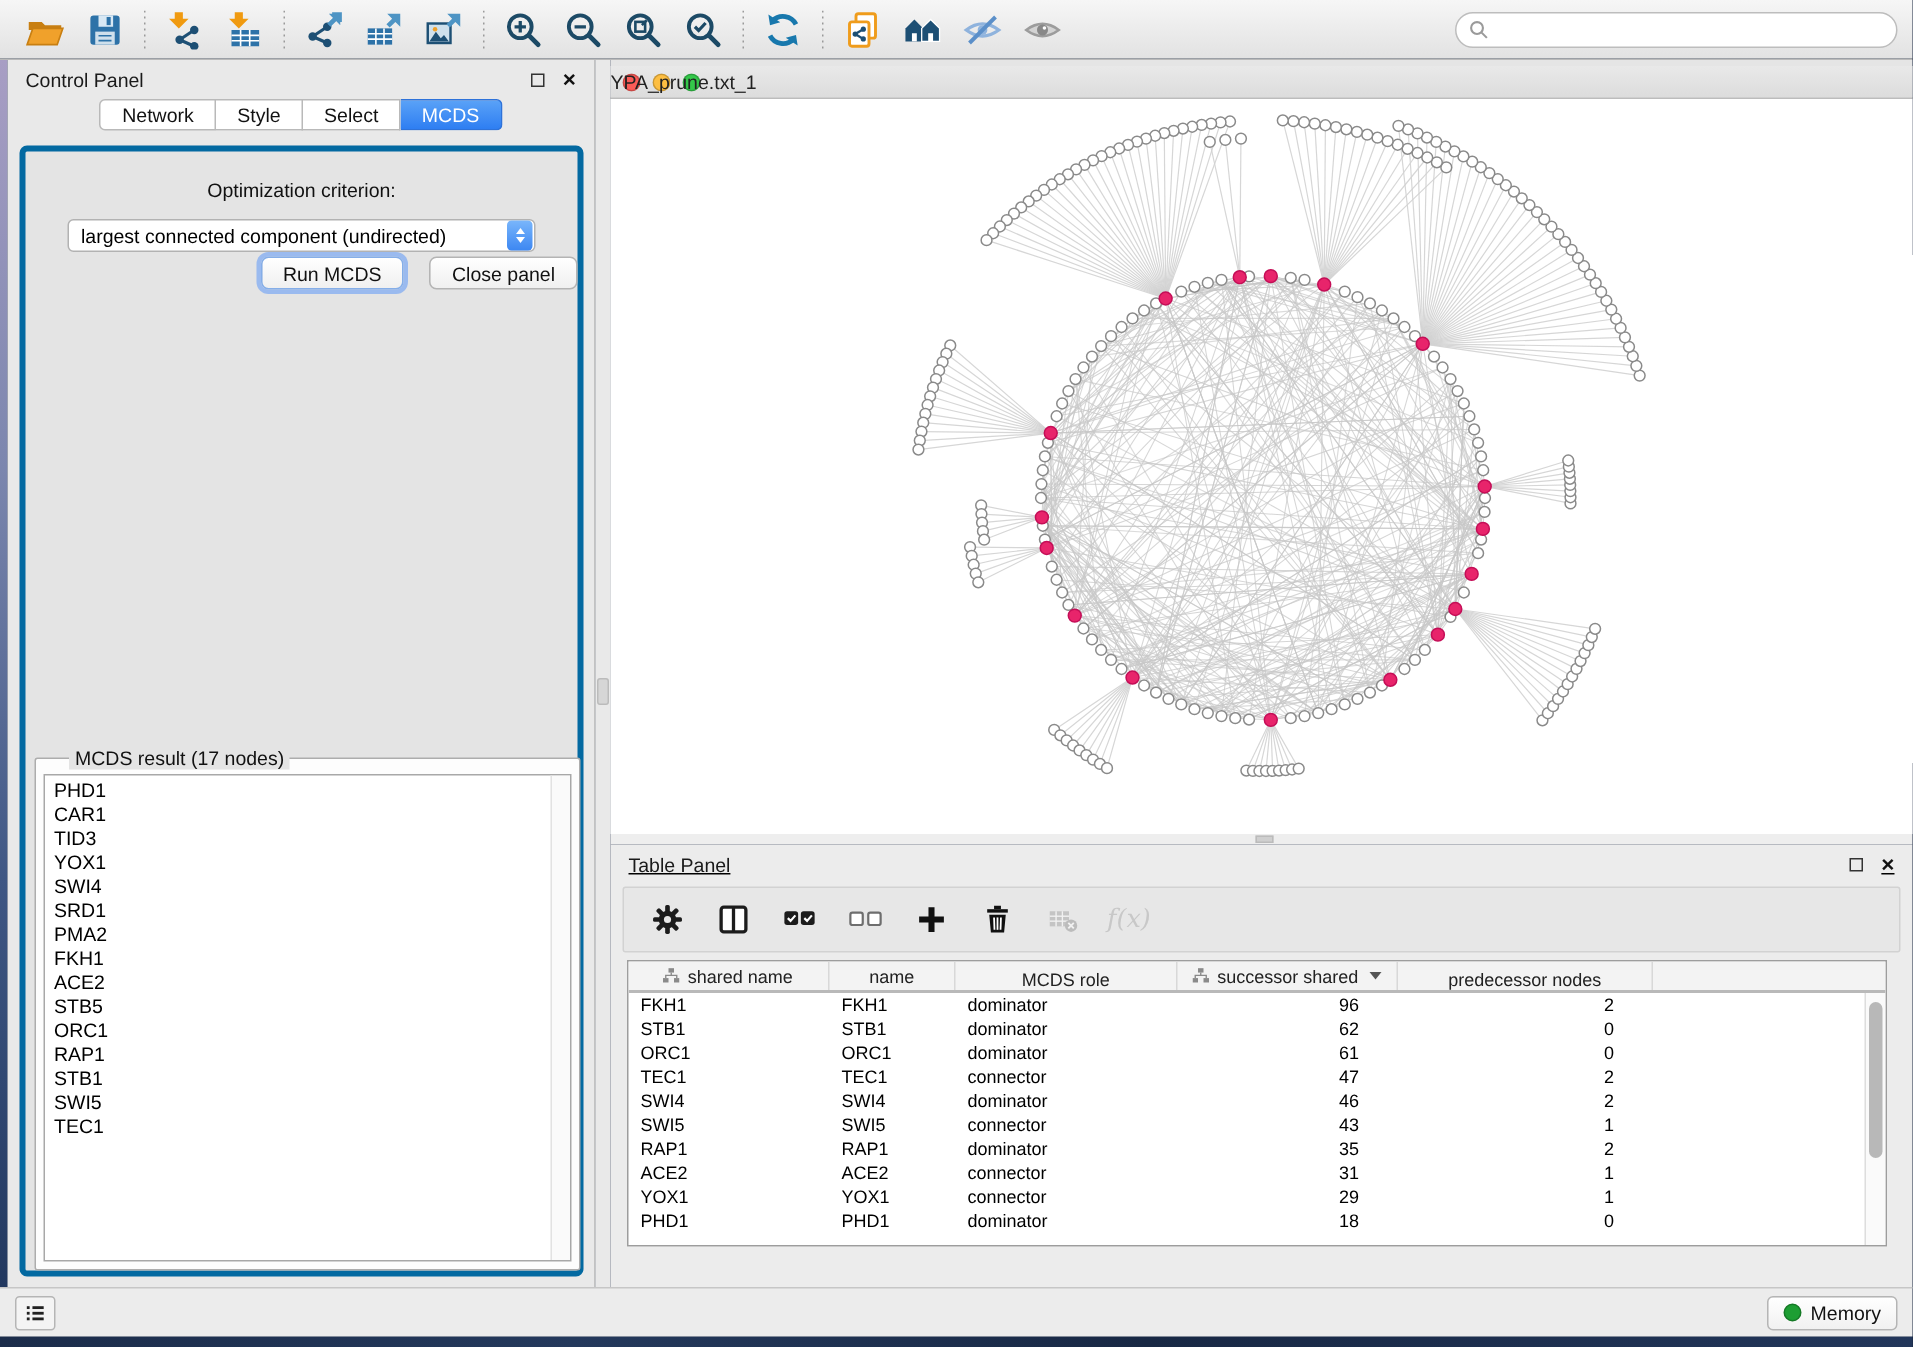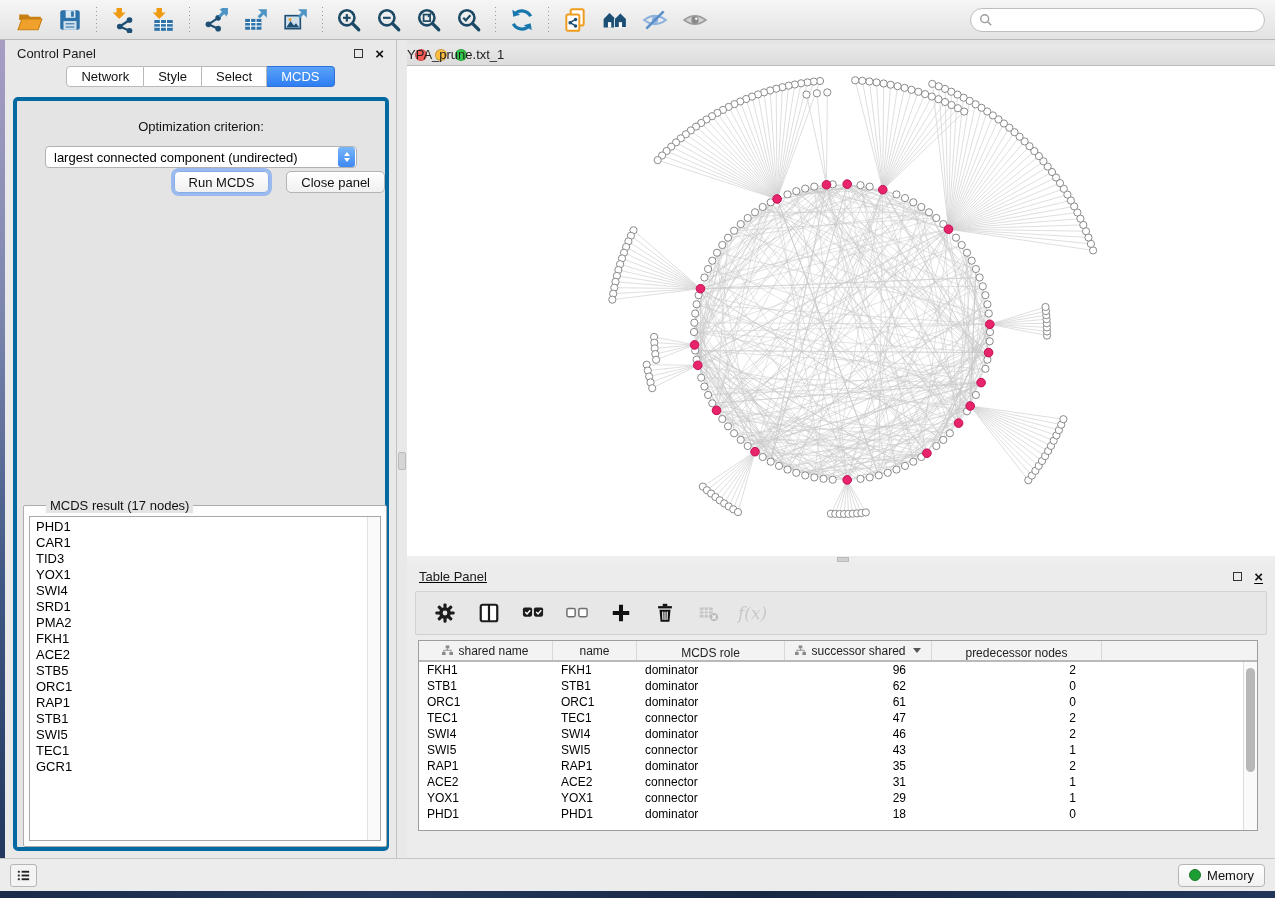--- a/index.html
+++ b/index.html
@@ -345,21 +345,20 @@
             <div class="result-item">SRD1</div>
             <div class="result-item">PMA2</div>
             <div class="result-item">FKH1</div>
             <div class="result-item">ACE2</div>
             <div class="result-item">STB5</div>
             <div class="result-item">ORC1</div>
             <div class="result-item">RAP1</div>
             <div class="result-item">STB1</div>
             <div class="result-item">SWI5</div>
             <div class="result-item">TEC1</div>
-            <div class="result-item">GCR1</div>
           </div>
         <div id="result-scroll"></div>
       </div>
     </div>
   </div>
 </div>
 
 <div id="v-splitter" class="abs">
   <div id="v-handle"></div>
 </div>

